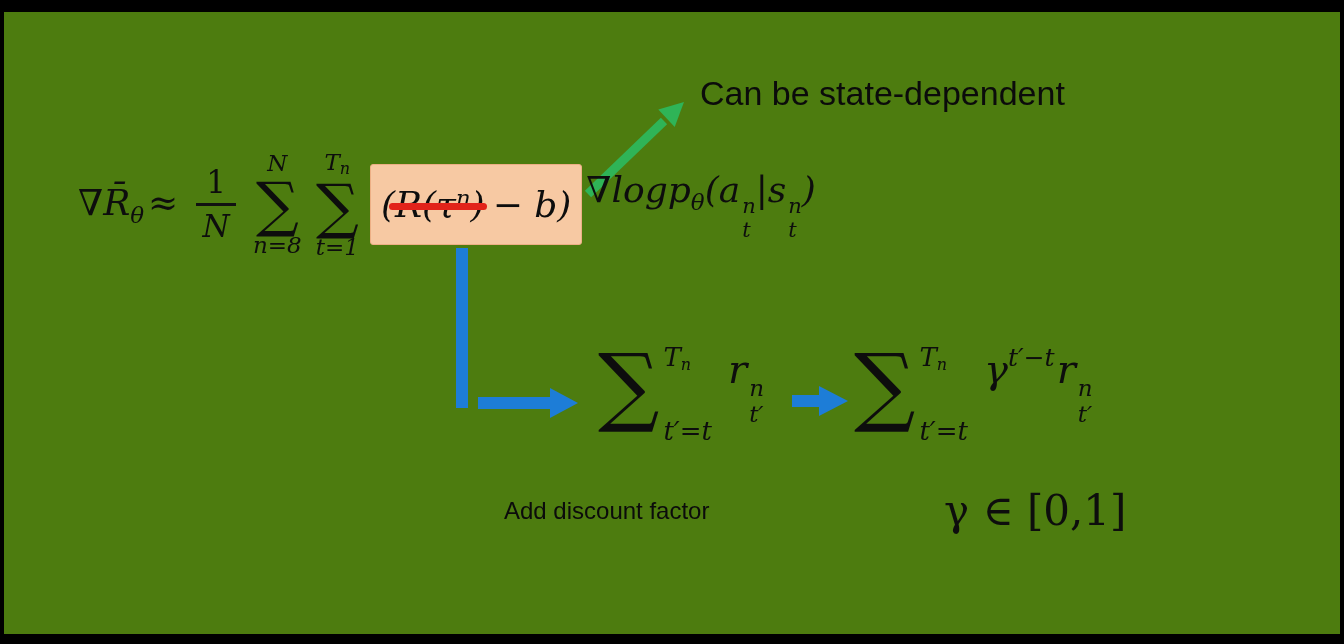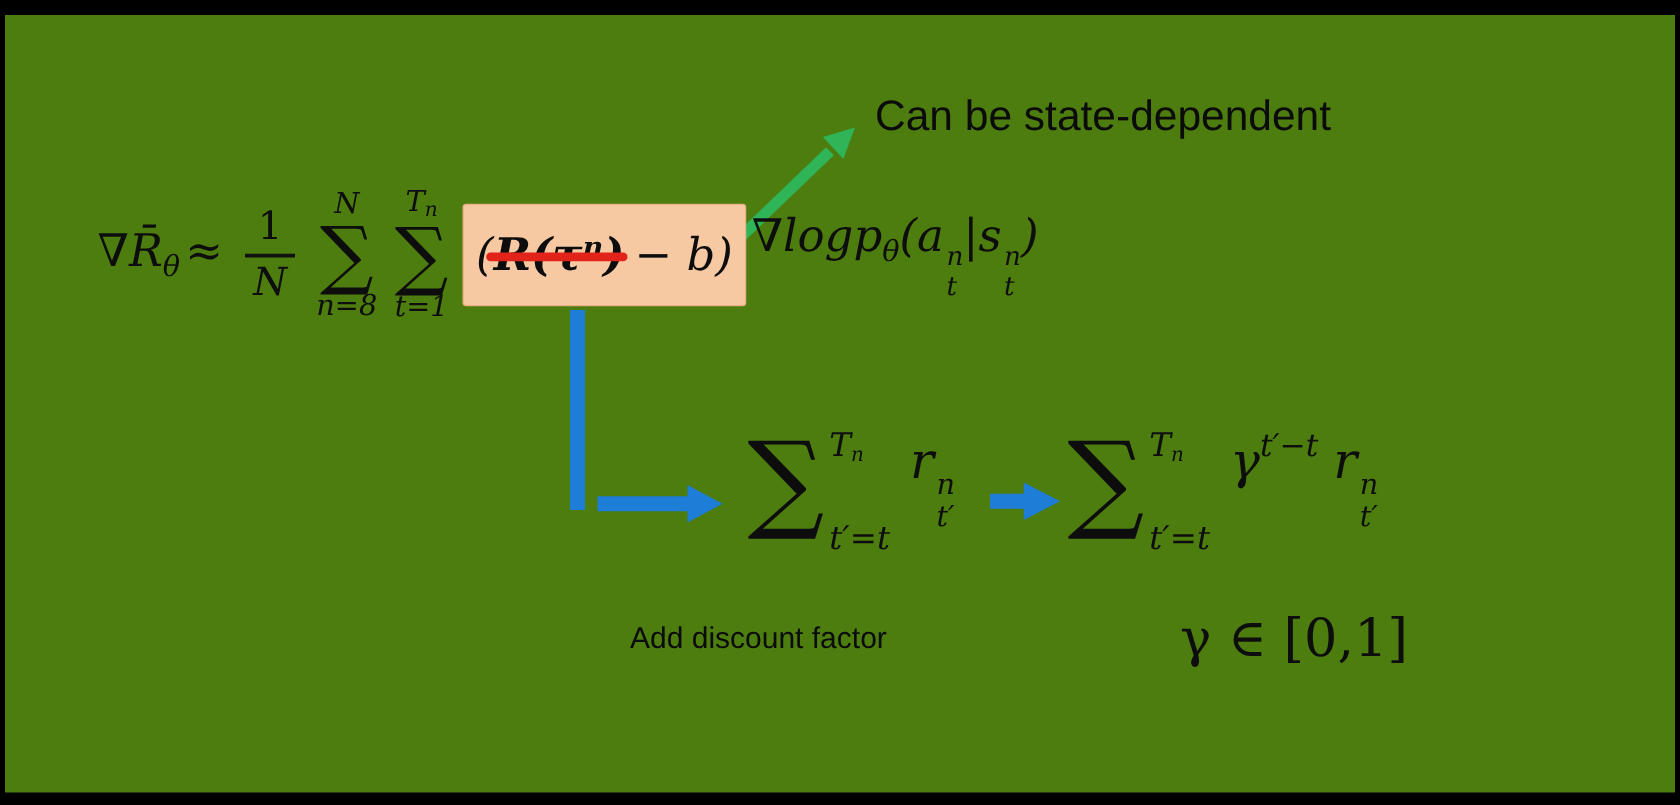--- a/index.html
+++ b/index.html
@@ -48,41 +48,41 @@
   .bigop{display:inline-flex;flex-direction:column;align-items:center;margin:0 7px;line-height:1;}
   .bigop .lim{font-size:23px;line-height:1.1;}
   .limsub{font-size:16px;vertical-align:-4px;}
   .sigma{font-size:60px;font-style:normal;line-height:0.95;}
 
   .hl{
     display:inline-block;padding:19px 10px;margin-left:4px;
     background:var(--highlight_fill);border:1.5px solid var(--highlight_border);
     border-radius:3px;
   }
-  .struck{position:relative;display:inline-block;font-weight:bold;}
+  .struck{position:relative;display:inline-block;}
   .struck::after{
     content:"";position:absolute;left:-6px;right:-2px;top:45%;height:7px;
     background:var(--strike_red);border-radius:4px;
   }
   .minus-b{margin-left:8px;}
   .tail{margin-left:4px;}
 
   .ss{display:inline-flex;flex-direction:column;line-height:1;vertical-align:-11px;margin-left:2px;}
   .ss span{font-size:21px;font-style:italic;}
   .ss .sup{margin-bottom:3px;}
 
   .eq-sum{position:absolute;display:flex;align-items:center;}
   .eq-sum-1{left:598px;top:334px;}
   .eq-sum-2{left:854px;top:334px;}
   .sigma2{font-size:86px;font-style:normal;line-height:0.85;}
   .side{display:inline-flex;flex-direction:column;justify-content:space-between;height:104px;margin-left:4px;font-size:26px;transform:translateY(8px);}
   .term{font-size:40px;margin-left:16px;}
   .term .ss{vertical-align:-13px;}
   .term .ss span{font-size:23px;}
-  .gsup{font-size:25px;font-style:italic;position:relative;top:-17px;margin-right:12px;}
+  .gsup{font-size:25px;font-style:italic;position:relative;top:-17px;margin-right:2px;}
 </style>
 </head>
 <body>
 
 <div class="slide">
 
   <div class="frame frame-top"></div>
   <div class="frame frame-bottom"></div>
   <div class="frame frame-left"></div>
   <div class="frame frame-right"></div>

